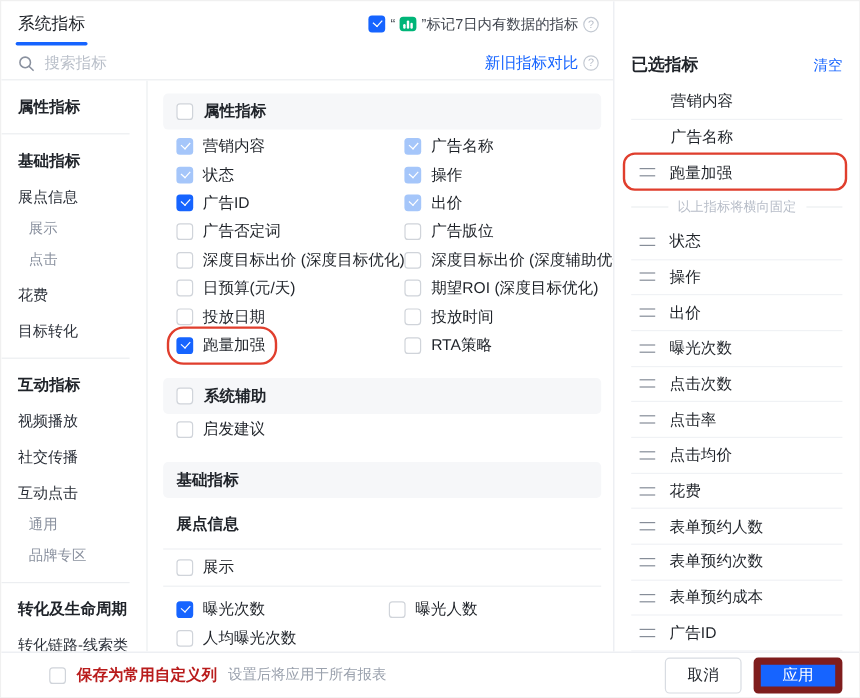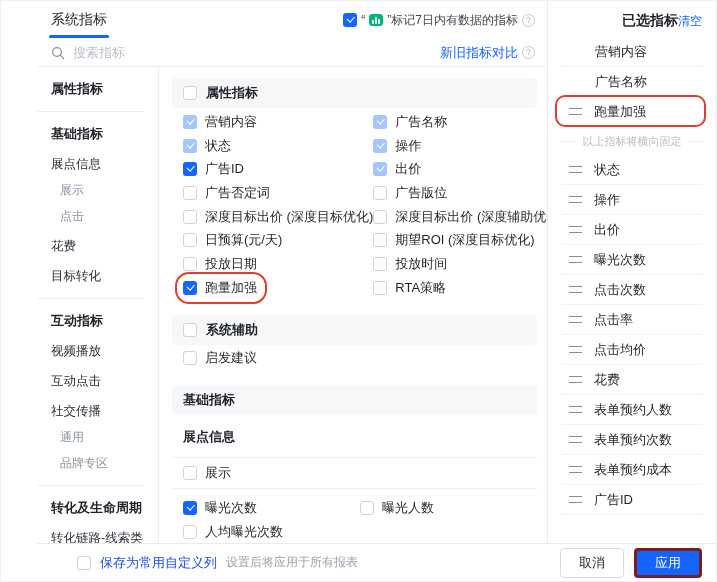--- a/index.html
+++ b/index.html
@@ -1,21 +1,21 @@
 <!DOCTYPE html>
 <html><head>
 <meta charset="utf-8">
 <style>
   * { box-sizing: border-box; margin: 0; padding: 0; }
   html,body { background:#fff; }
   .app{
     position:relative; width:717px; height:582px; overflow:hidden;
     font-family:"Liberation Sans","DejaVu Sans",sans-serif;
     color:#1f2329; background:#fff; border:1px solid #f0f0f0;
-    display:flex; flex-direction:column;padding-left:36px;
+    display:flex; flex-direction:column;
   }
   .content{ display:flex; flex:1; min-height:0; }
   .left-col{ width:510px; display:flex; flex-direction:column; min-height:0; }
 
   
   .topbar{ height:38px; display:flex; align-items:center; justify-content:space-between; padding:0 12px 0 14px; flex:0 0 auto;}
   .tab{ position:relative; font-size:14px; color:#1f2329; cursor:pointer; }
   .tab::after{ content:""; position:absolute; left:-2px; right:-2px; bottom:-9px; height:3px; background:#1664ff; border-radius:2px; }
   .mark-group{ display:flex; align-items:center; gap:4px; font-size:12px; color:#41464f; }
   .badge{ display:inline-flex; align-items:flex-end; gap:1px; background:#00b578; border-radius:3px; padding:2px 3px; height:12px; }
@@ -54,40 +54,40 @@
   .chk-item{ display:flex; align-items:center; gap:8px; font-size:13px; color:#1f2329; cursor:pointer; }
   .chk-item .lbl{ white-space:nowrap; }
   .ringed{ position:relative; width:max-content; padding-right:8px; }
   .ring{ position:absolute; top:-4px; bottom:-4px; left:-8px; right:-2px; border:2px solid #e03e2d; border-radius:14px; pointer-events:none; }
   .sec-gap{ height:15px; } .sec-gap-sm{ height:5px; }
   .subheader{ font-size:13px; font-weight:700; padding:13px 0 11px 11px; border-bottom:1px solid #eef0f3; }
   .solo-row{ display:flex; align-items:center; gap:8px; font-size:13px; height:31px; padding-left:11px; border-bottom:1px solid #eef0f3; cursor:pointer; }
 
   
   .right-panel{ flex:1; border-left:1px solid #e9ebf0; display:flex; flex-direction:column; min-height:0; overflow:hidden; }
-  .rp-header{ display:flex; align-items:center; justify-content:flex-end; padding:11px 14px 7px 14px; }
+  .rp-header{ display:flex; align-items:center; justify-content:space-between; padding:11px 14px 7px 14px;margin-top:33px; }
   .rp-title{ font-size:14px; font-weight:700; }
   .rp-clear{ font-size:12px; }
   .sel-row{ height:30px; display:flex; align-items:center; gap:12px; margin:0 14px; padding-left:7px; border-bottom:1px solid #f0f2f5; font-size:13px; cursor:grab; }
   .sel-row.no-handle{ padding-left:33px; }
   .handle{ width:13px; height:7px; border-top:1.6px solid #868d98; border-bottom:1.6px solid #868d98; flex:0 0 auto; }
   .sel-row.ringed{ position:relative; width:auto; padding-right:0; border-bottom-color:transparent; }
   .sel-row.ringed .ring{ top:-2px; bottom:-1px; left:-7px; right:-4px; border-radius:10px; }
   .pin-divider{ display:flex; align-items:center; gap:8px; color:#b7bdc8; font-size:11px; margin:5px 14px; height:18px; }
   .pin-divider::before,.pin-divider::after{ content:""; flex:1; height:1px; background:#eceef1; }
 
   
   .footer{ height:38px; border-top:1px solid #e9ebf0; display:flex; align-items:center; justify-content:space-between; padding:0 14px 0 40px; flex:0 0 auto; background:#fff; z-index:2; }
   .foot-left{ display:flex; align-items:center; gap:9px; }
-  .save-lbl{ font-size:13px; font-weight:400; color:#1d4ed8; }
+  .save-lbl{ font-size:13px; font-weight:700; color:#b91c1c; }
   .save-hint{ font-size:12px; color:#9aa1ad; }
   .foot-btns{ display:flex; gap:10px; }
   .btn{ height:30px; min-width:64px; padding:0 18px; border-radius:4px; font-size:13px; font-family:inherit; cursor:pointer; }
   .btn.ghost{ background:#fff; border:1px solid #d8dce2; color:#1f2329; }
-  .btn.primary{ background:#1664ff; border:3px solid #7f1d1d; color:#fff; }
+  .btn.primary{ background:#1664ff; border:6px solid #7f1d1d; color:#fff; }
 </style>
 </head>
 <body>
 
 <div class="app">
   <div class="content">
 
     <div class="left-col">
       <div class="topbar">
         <span class="tab">系统指标</span>
@@ -125,22 +125,22 @@
           <div class="sb-div"></div>
           <div class="sb-header">基础指标</div>
           <div class="sb-item">展点信息</div>
           <div class="sb-sub">展示</div>
           <div class="sb-sub">点击</div>
           <div class="sb-item">花费</div>
           <div class="sb-item">目标转化</div>
           <div class="sb-div"></div>
           <div class="sb-header">互动指标</div>
           <div class="sb-item">视频播放</div>
+          <div class="sb-item">社交传播</div>
           <div class="sb-item">互动点击</div>
-          <div class="sb-item">社交传播</div>
           <div class="sb-sub">通用</div>
           <div class="sb-sub">品牌专区</div>
           <div class="sb-div"></div>
           <div class="sb-header">转化及生命周期</div>
           <div class="sb-item">转化链路-线索类</div>
 
         </div>
 
         <div class="main">
           <div class="band">

